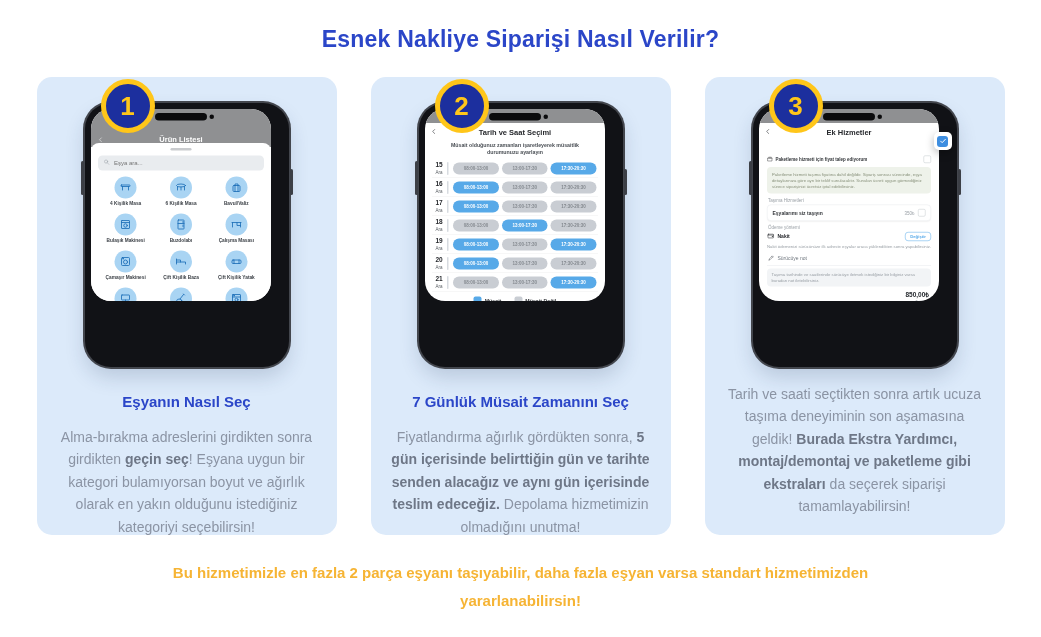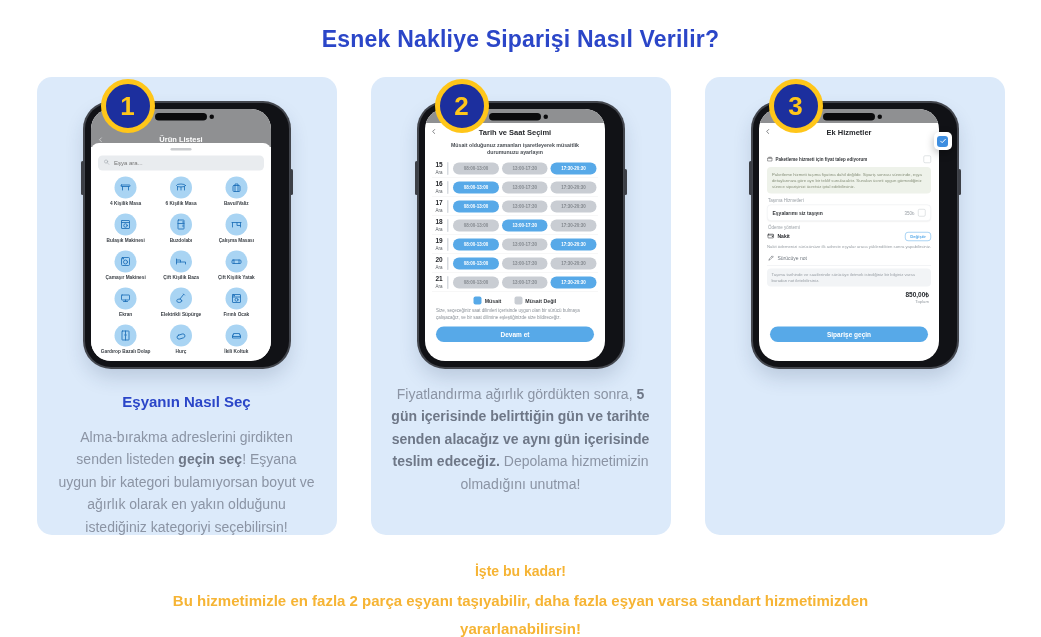--- a/index.html
+++ b/index.html
@@ -9,21 +9,21 @@
 
   .cards{display:flex;justify-content:center;gap:34px;}
   .card{width:300px;height:458px;background:#dceafa;border-radius:15px;position:relative;box-sizing:border-box;padding:0 20px;}
 
   .badge{position:absolute;top:2px;left:64px;width:44px;height:44px;border-radius:50%;background:#1c2f9e;border:5px solid #ffc61a;color:#ffc61a;display:flex;align-items:center;justify-content:center;font-size:26px;font-weight:bold;z-index:10;}
 
   
   .phone{width:192px;height:252px;background:#111216;border-radius:26px;padding:6px;margin:26px auto 0;position:relative;box-shadow:0 0 0 2px #43464d,0 10px 20px rgba(30,50,90,.18);}
   .phone::after{content:"";position:absolute;right:-4px;top:66px;width:3px;height:26px;background:#3c3f46;border-radius:2px;}
   .phone::before{content:"";position:absolute;left:-4px;top:58px;width:3px;height:34px;background:#3c3f46;border-radius:2px;}
-  .screen{width:180px;height:252px;border-radius:20px;overflow:hidden;background:#fff;position:relative;}
+  .screen{width:180px;height:192px;border-radius:20px;overflow:hidden;background:#fff;position:relative;}
   .inner{width:360px;height:480px;transform:scale(.5);transform-origin:0 0;position:relative;box-sizing:border-box;}
   .island{position:absolute;top:8px;left:50%;transform:translateX(-50%);width:104px;height:15px;border-radius:8px;background:#0b0b0d;}
   .island::after{content:"";position:absolute;right:-14px;top:3px;width:9px;height:9px;border-radius:50%;background:#0b0b0d;}
 
   .p-status{height:28px;background:#8f9092;position:relative;}
   .p-header{position:relative;text-align:center;font-size:15px;font-weight:bold;color:#26282c;padding:10px 0 8px;}
   .back{position:absolute;left:10px;top:9px;width:16px;height:16px;color:#26282c;}
   .back svg{width:16px;height:16px;}
 
   
@@ -256,21 +256,21 @@
                     </svg>
                   </div>
                   <div class="cat-label">İkili Koltuk</div>
                 </div>
               </div>
           </div>
         </div>
       </div>
     </div>
     <div class="card-title">Eşyanın Nasıl Seç</div>
-    <div class="card-body"><span>Alma-bırakma adreslerini girdikten senden listeden </span><span class="b">geçin seç</span><span>! Eşyana uygun bir kategori bulamıyorsan boyut ve ağırlık olarak en yakın olduğunu istediğiniz kategoriyi seçebilirsin!</span></div>
+    <div class="card-body"><span>Alma-bırakma adreslerini girdikten sonra girdikten </span><span class="b">geçin seç</span><span>! Eşyana uygun bir kategori bulamıyorsan boyut ve ağırlık olarak en yakın olduğunu istediğiniz kategoriyi seçebilirsin!</span></div>
   </div>
 
   <div class="card">
     <div class="badge">2</div>
     <div class="phone">
       <div class="screen">
         <div class="inner">
           <div class="p-status">
               <div class="island"></div>
             </div>
@@ -334,20 +334,21 @@
             </div>
           <div class="legend">
             <span><span class="sq on"></span><span>Müsait</span></span>
             <span><span class="sq off"></span><span>Müsait Değil</span></span>
           </div>
           <div class="p2-note">Size, seçeceğiniz saat dilimleri içerisinde uygun olan bir sürücü bulmaya çalışacağız, ve bir saat dilimine eşleştiğinizde size bildireceğiz.</div>
           <div class="p-btn">Devam et</div>
         </div>
       </div>
     </div>
+    <div class="card-title">7 Günlük Müsait Zamanını Seç</div>
     <div class="card-body"><span>Fiyatlandırma ağırlık gördükten sonra, </span><span class="b">5 gün içerisinde belirttiğin gün ve tarihte senden alacağız ve aynı gün içerisinde teslim edeceğiz.</span><span> Depolama hizmetimizin olmadığını unutma!</span></div>
   </div>
 
   <div class="card">
     <div class="badge">3</div>
     <div class="phone">
       <div class="callout-chip">
         <span class="cb checked">
             <svg viewBox="0 0 24 24" fill="none" stroke="currentColor" stroke-width="1.7" stroke-linecap="round" stroke-linejoin="round">
               <path d="M5 12.5l4.5 4.5L19 7" stroke-width="3"></path>
@@ -399,19 +400,19 @@
           </div>
           <div class="p3-hint">Taşıma tarihinde ve saatlerinde sürücüye iletmek istediğiniz bir bilginiz varsa buradan not iletebilirsiniz.</div>
           <div class="p3-total">
             <b>850,00₺</b>
             <span>Toplam</span>
           </div>
           <div class="p-btn">Siparişe geçin</div>
         </div>
       </div>
     </div>
+    <div class="card-body"><span>Tarih ve saati seçtikten sonra artık ucuza taşıma deneyiminin son aşamasına geldik! </span><span class="b">Burada Ekstra Yardımcı, montaj/demontaj ve paketleme gibi ekstraları</span><span> da seçerek siparişi tamamlayabilirsin!</span></div>
   </div>
 </div>
 
 <div class="footer">
-  <div class="l1">İşte bu kadar!</div>
   <div class="l2">Bu hizmetimizle en fazla 2 parça eşyanı taşıyabilir, daha fazla eşyan varsa standart hizmetimizden yararlanabilirsin!</div>
 </div>
 
 </body></html>

